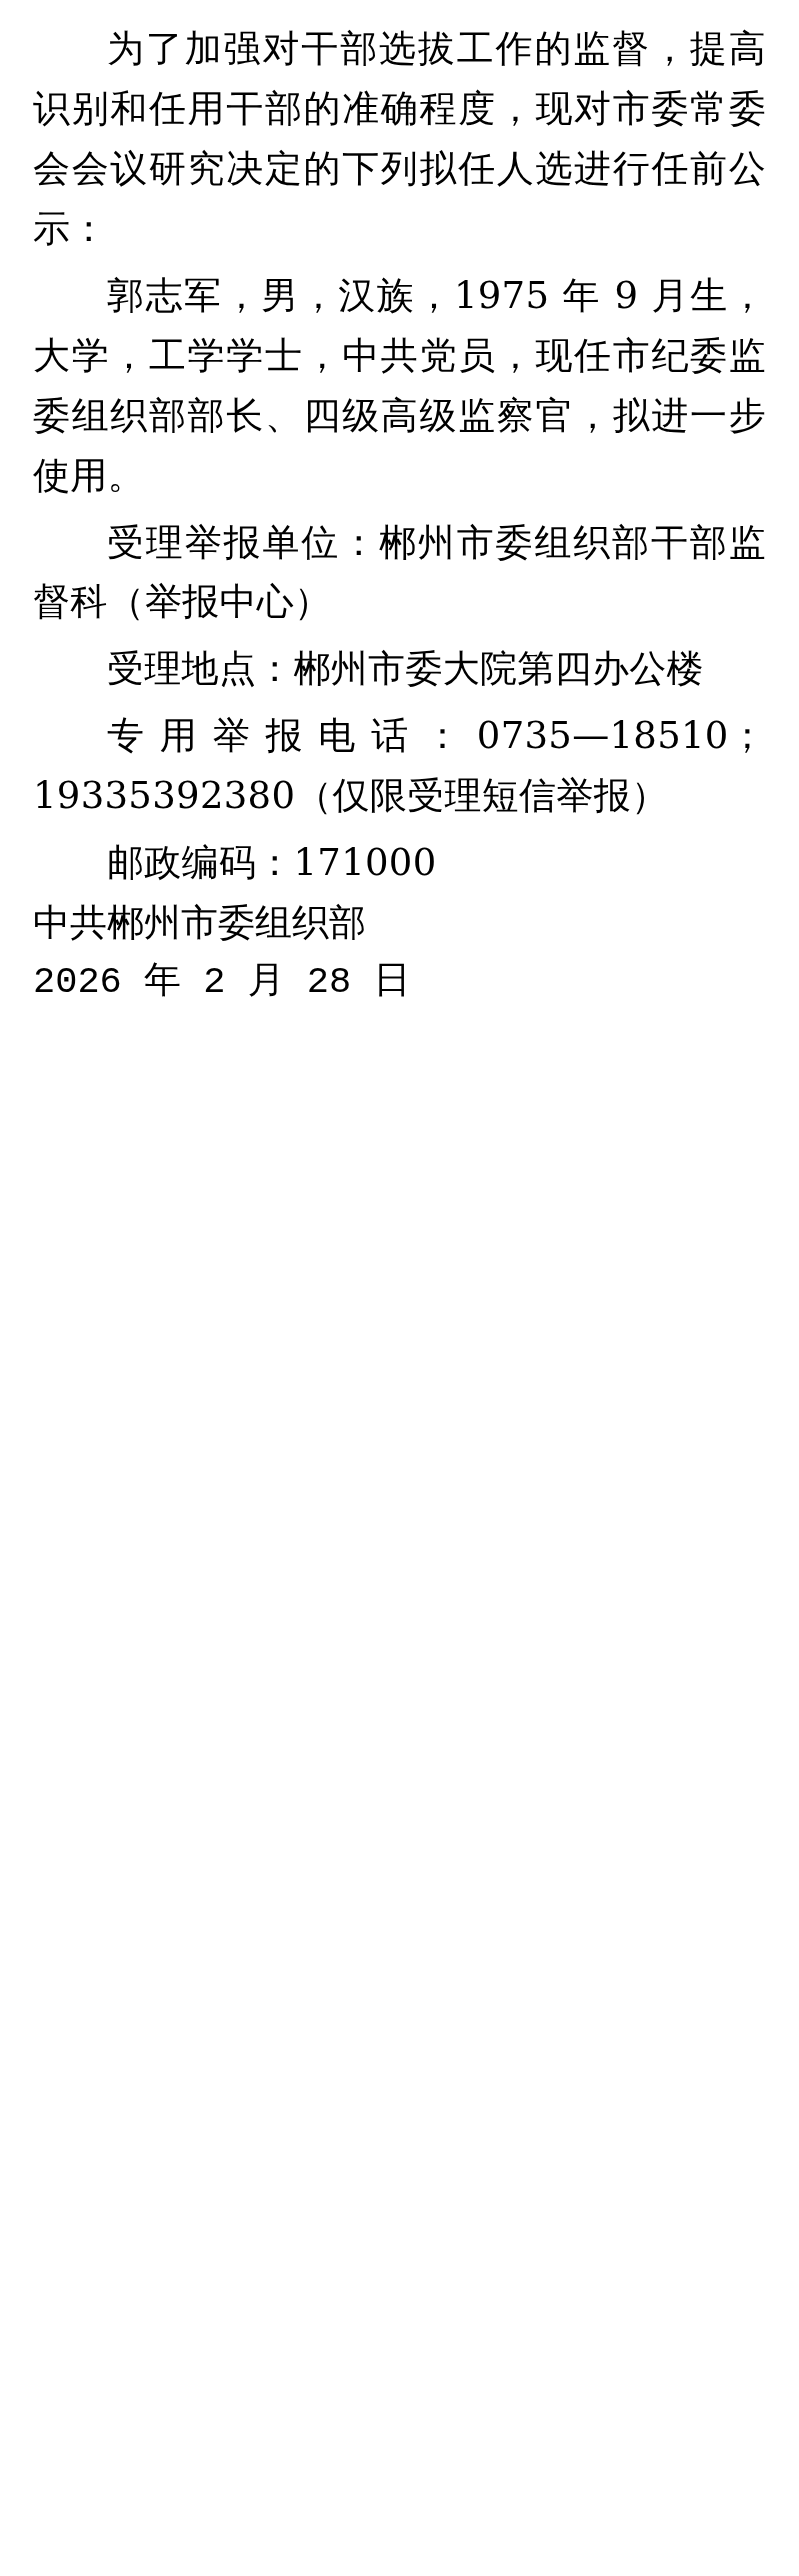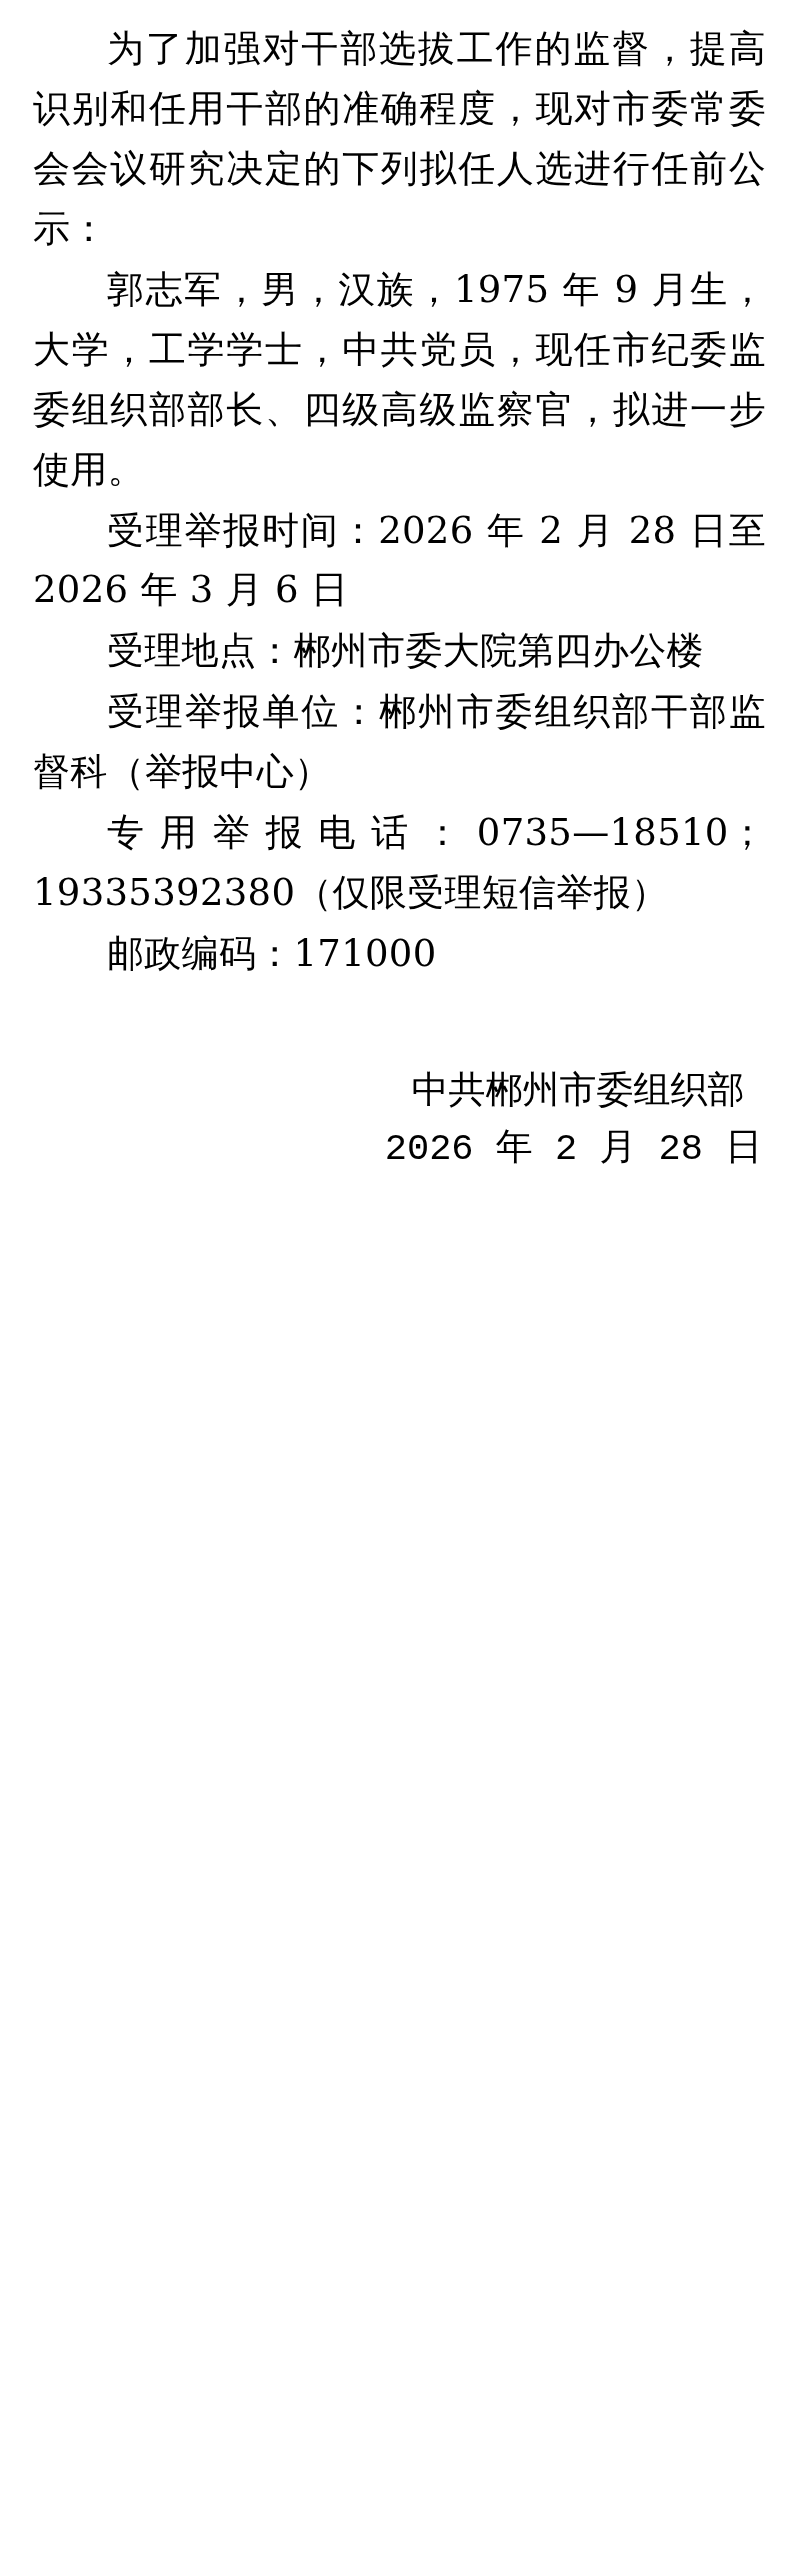--- a/index.html
+++ b/index.html
@@ -25,47 +25,44 @@
     line-height: 1.62;
     letter-spacing: 0.3px;
     text-align: justify;
     text-justify: inter-ideograph;
   }
   p.para {
     margin: 0 0 0 0;
     text-indent: 2em;
   }
   p.para + p.para {
-    margin-top: 1px;
+    margin-top: 7px;
   }
   .signature-block {
-    margin-top: 76px;
     font-size: 37px;
     line-height: 1.62;
-    text-align: right;
   }
   .sign-line {
     display: block;
     padding-right: 21.5px;
   }
   .sign-line.date {
     padding-right: 3.8px;
     font-family: Liberation Mono, monospace;
   }
 </style>
 </head>
 <body>
 
 <div class="page">
   <div class="doc-body">
     <p class="para">为了加强对干部选拔工作的监督，提高识别和任用干部的准确程度，现对市委常委会会议研究决定的下列拟任人选进行任前公示：</p>
     <p class="para">郭志军，男，汉族，1975 年 9 月生，大学，工学学士，中共党员，现任市纪委监委组织部部长、四级高级监察官，拟进一步使用。</p>
-    <p class="para">受理举报时间：2026 年 2 月 28 日至 2026 年 3 月 6 日</p>
+    <p class="para">受理举报单位：郴州市委组织部干部监督科（举报中心）</p>
     <p class="para">受理地点：郴州市委大院第四办公楼</p>
-    <p class="para">受理举报单位：郴州市委组织部干部监督科（举报中心）</p>
     <p class="para">专用举报电话：0735—18510；19335392380（仅限受理短信举报）</p>
     <p class="para">邮政编码：171000</p>
   </div>
 
   <div class="signature-block">
     <span class="sign-line">中共郴州市委组织部</span>
     <span class="sign-line date">2026 年 2 月 28 日</span>
   </div>
 </div>
 

